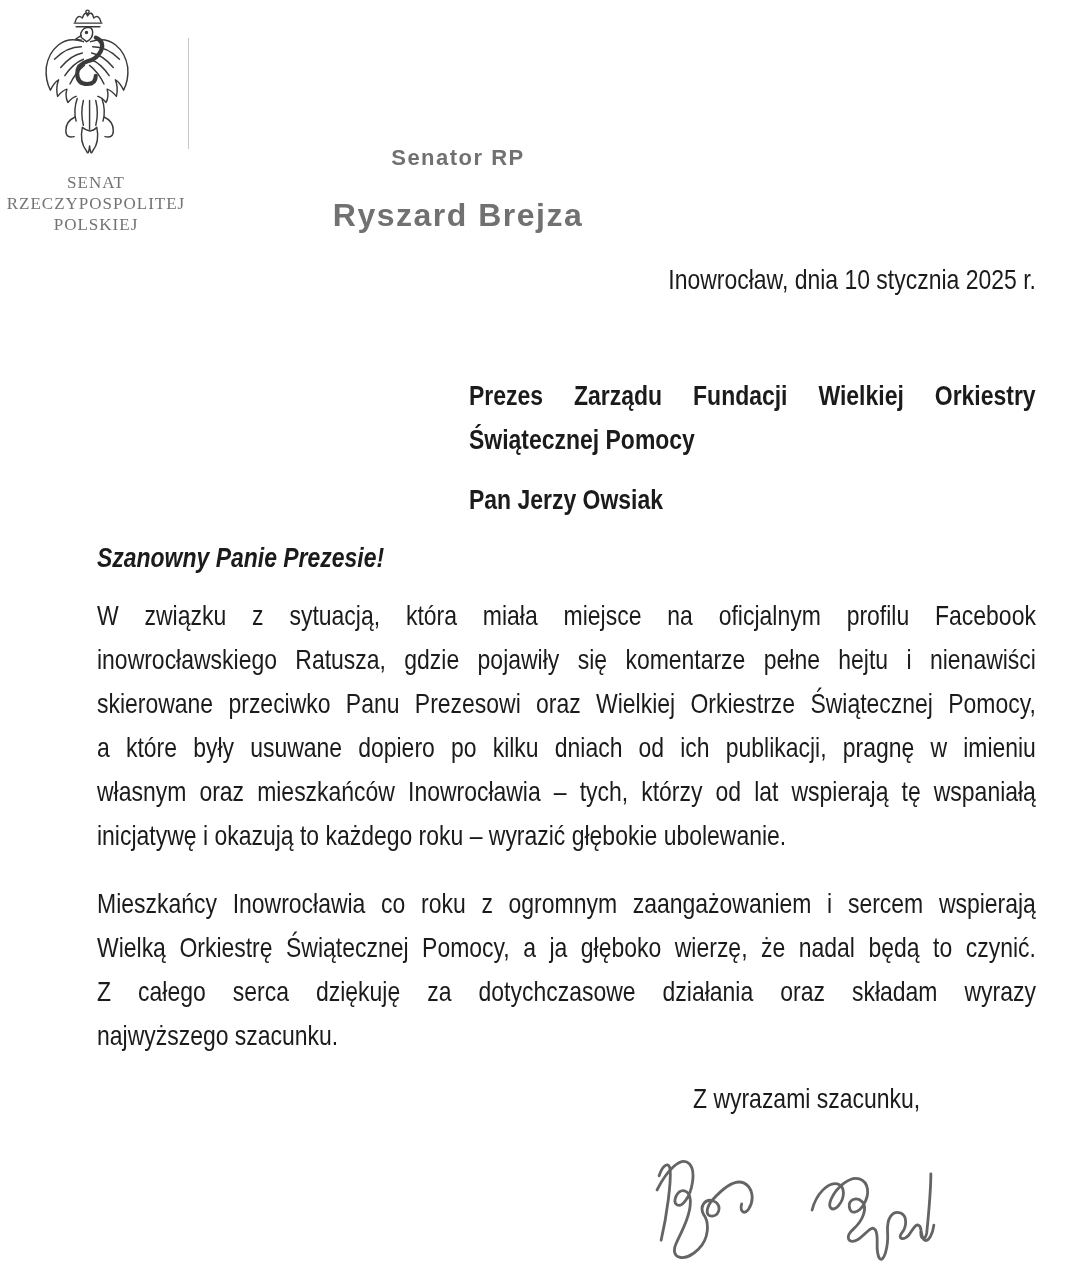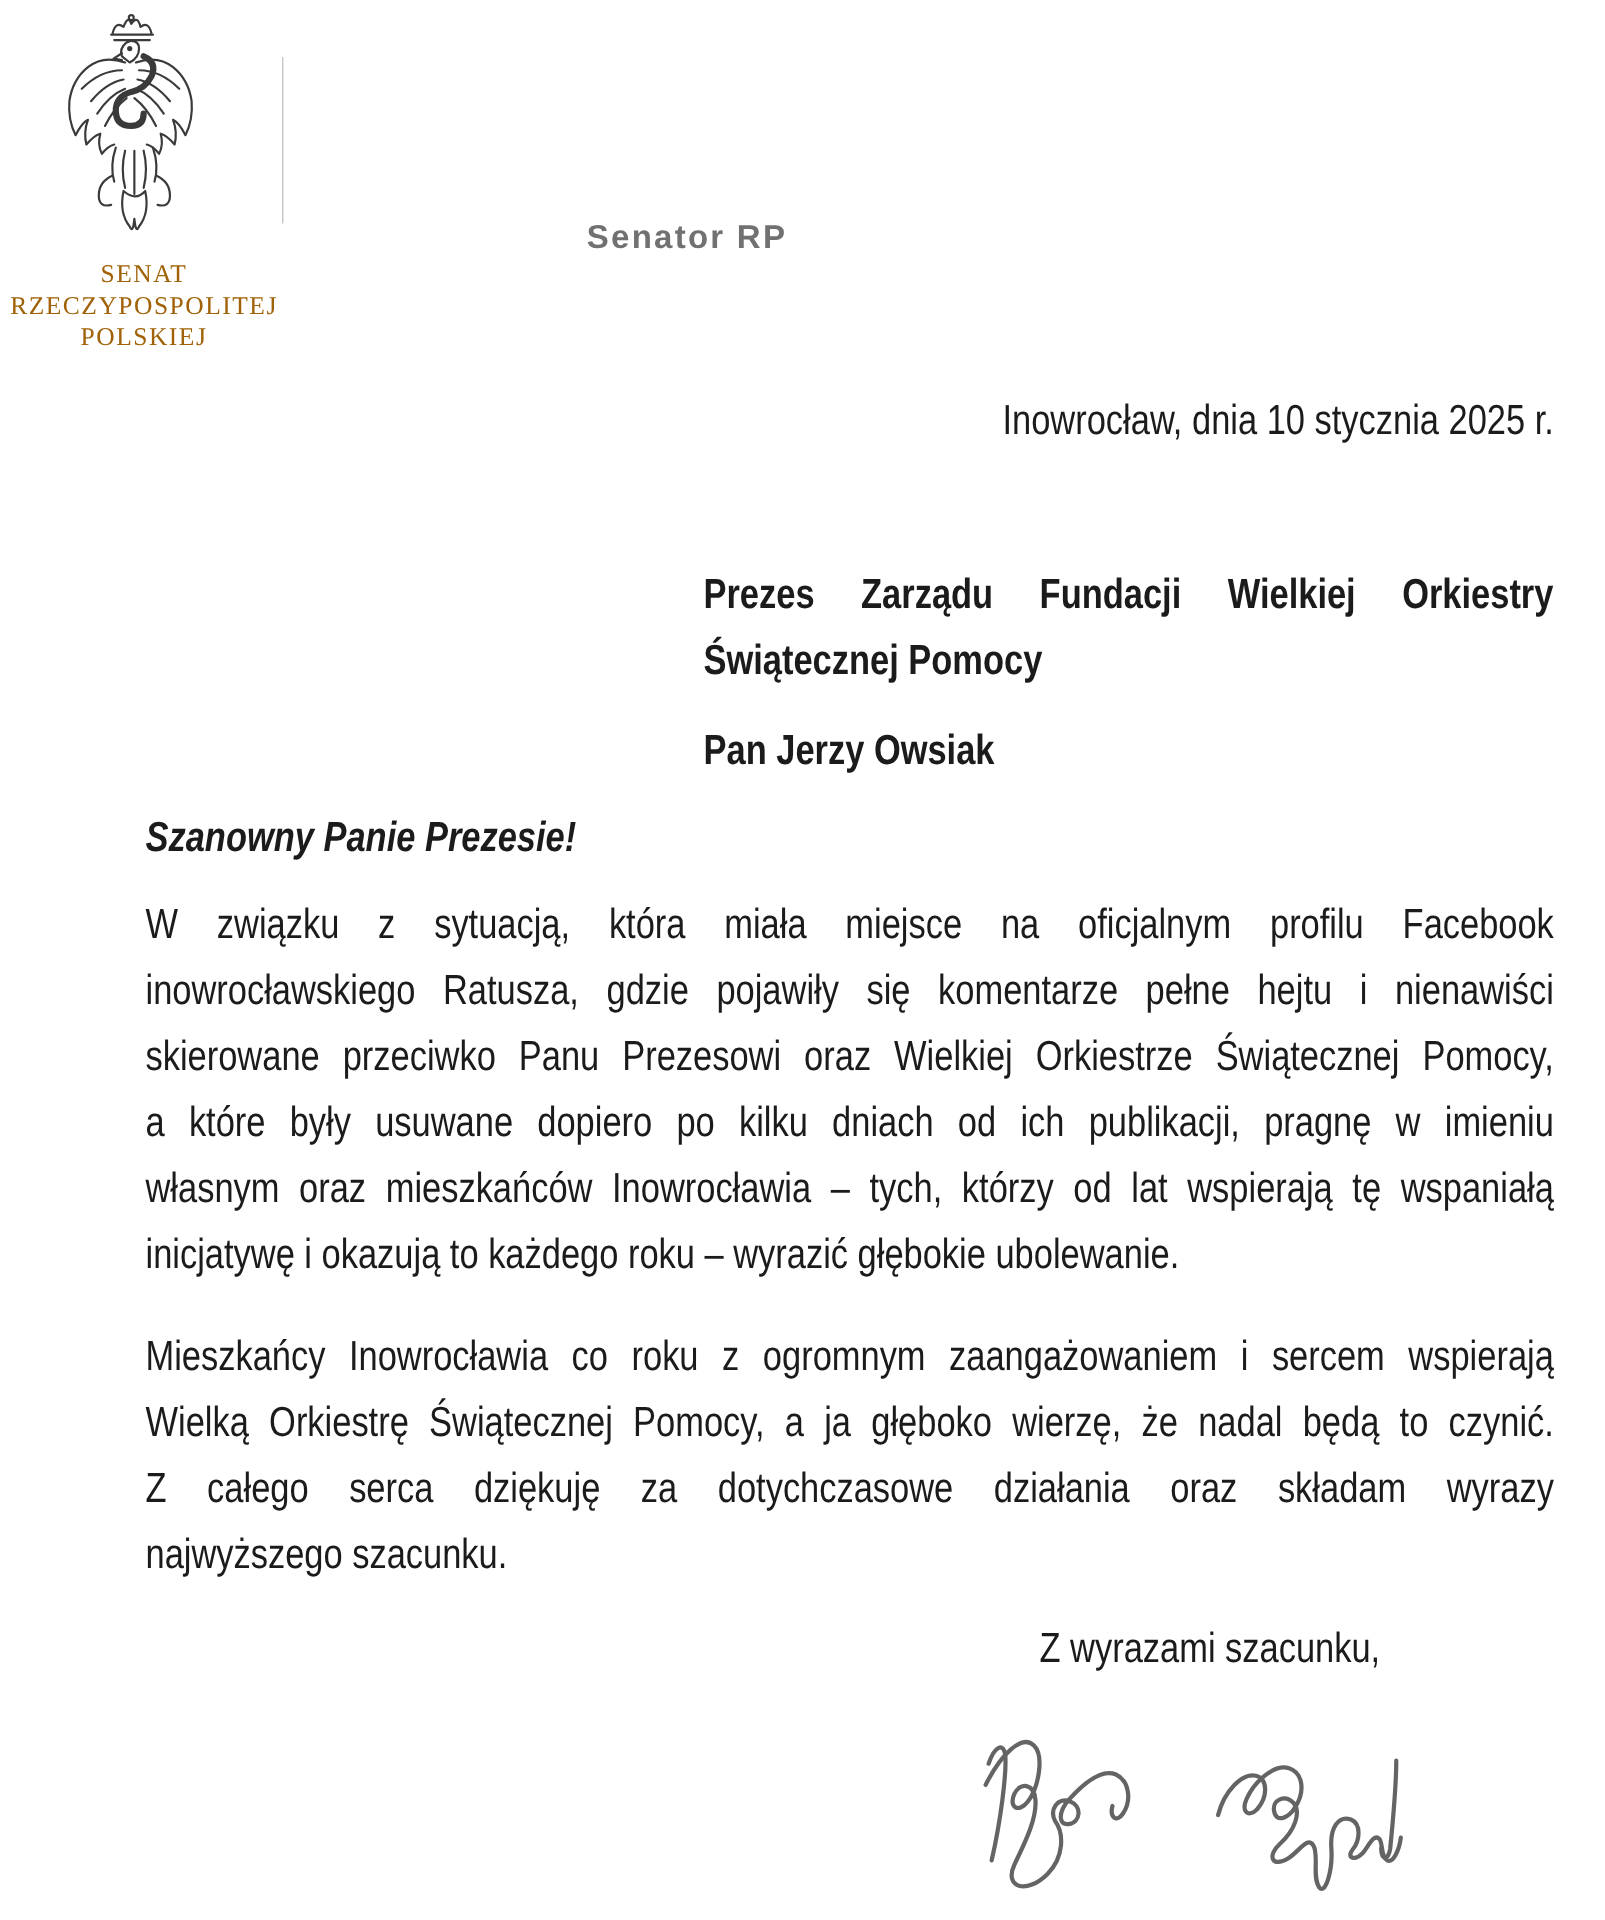--- a/index.html
+++ b/index.html
@@ -9,21 +9,21 @@
     font-family:"Liberation Sans", sans-serif; color:#1c1c1c;
     overflow:hidden;
   }
   .abs { position:absolute; }
 
   
   .crest-svg { left:38px; top:6px; width:98px; height:158px; }
   .crest-caption {
     left:4px; top:172px; width:184px; text-align:center;
     font-family:"Liberation Serif", serif; font-size:17px; line-height:21px;
-    letter-spacing:1px; color:#a16207;
+    letter-spacing:1px; color:#737373;
   }
   .vline { left:188px; top:38px; width:1px; height:111px; background:#c9c9c9; }
   .sender {
     left:298px; top:141px; width:320px; text-align:center;
     color:#717171; font-weight:700;
   }
   .sender-title { font-size:22px; line-height:34px; letter-spacing:1.5px; }
   .sender-name  { font-size:32px; line-height:36px; letter-spacing:1.5px; margin-top:22px; }
 
   
@@ -74,20 +74,21 @@
   <div class="abs crest-caption">
     <div>SENAT</div>
     <div>RZECZYPOSPOLITEJ</div>
     <div>POLSKIEJ</div>
   </div>
 
   <div class="abs vline"></div>
 
   <div class="abs sender">
     <div class="sender-title">Senator RP</div>
+    <div class="sender-name">Ryszard Brejza</div>
   </div>
 
   <div class="abs cond bodytxt dateline">Inowrocław, dnia 10 stycznia 2025 r.</div>
 
   <div class="abs cond bodytxt addressee">
     <div class="jline b">Prezes Zarządu Fundacji Wielkiej Orkiestry</div>
     <div class="b">Świątecznej Pomocy</div>
     <div class="b addressee-name">Pan Jerzy Owsiak</div>
   </div>
 

